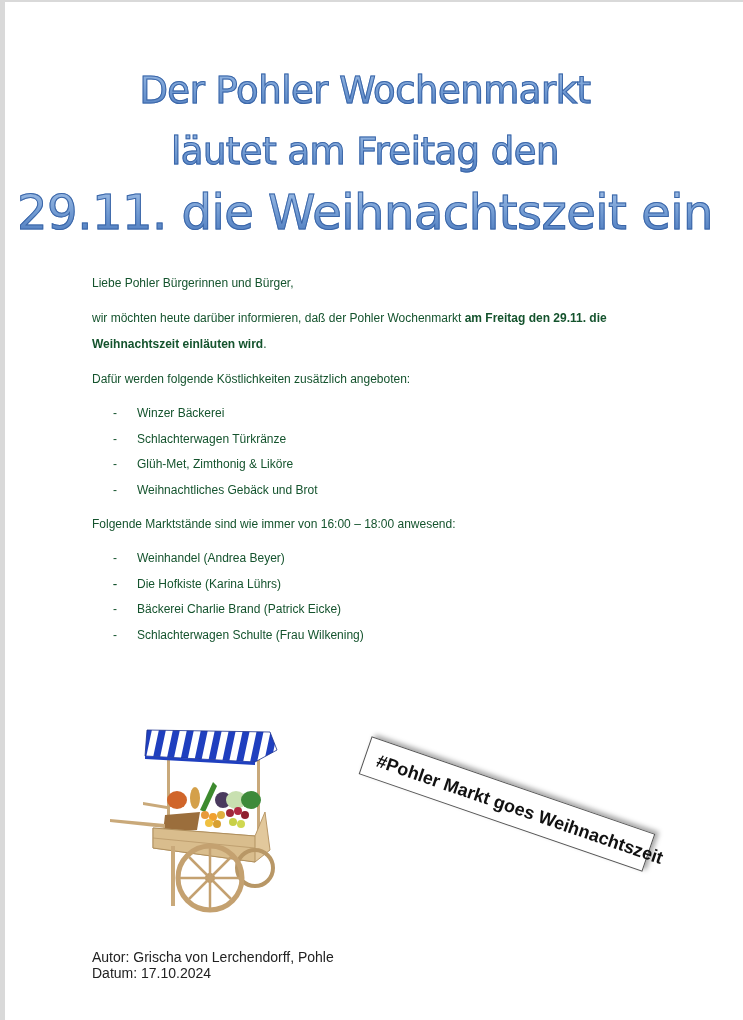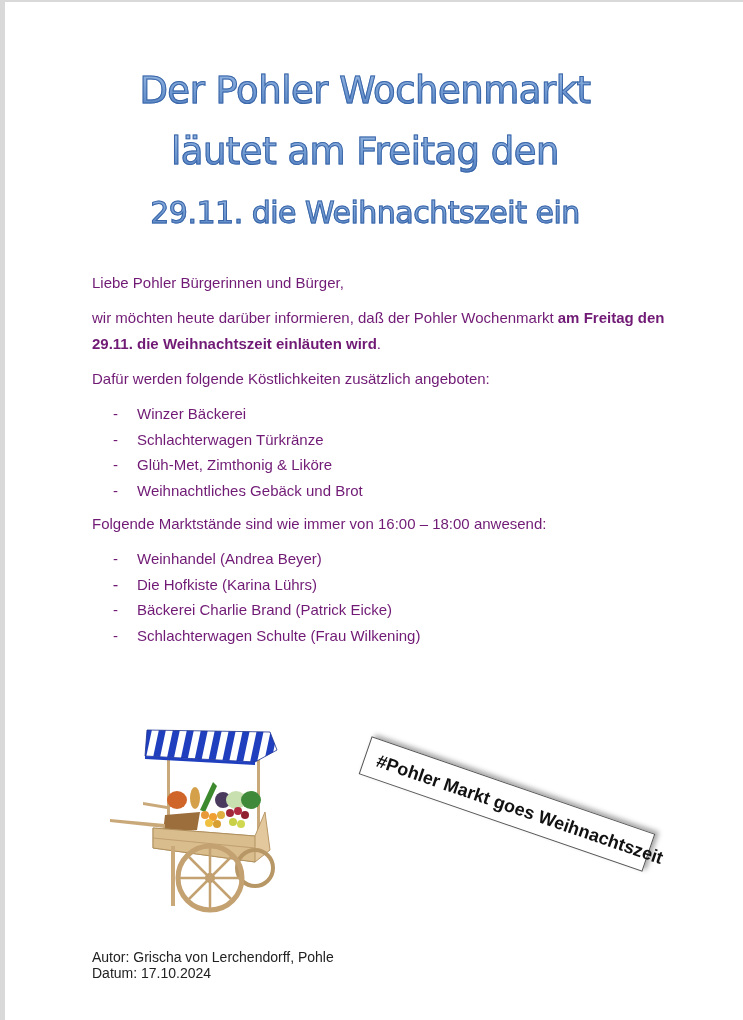--- a/index.html
+++ b/index.html
@@ -35,29 +35,29 @@
     .title-line {
       display: block;
       position: relative;
       color: #8fb2de;
       background: linear-gradient(to bottom, #a9c6ea 0%, #6d97d0 55%, #4472b8 100%);
       -webkit-background-clip: text;
       background-clip: text;
       -webkit-text-fill-color: transparent;
       -webkit-text-stroke: 1px #3b66a8;
     }
-    .title-line.l3 { font-size: 30px; }
+    .title-line.l3 { font-size: 48px; }
     .body {
       position: absolute;
       left: 87px;
       top: 268px;
       width: 580px;
-      font-size: 15px;
+      font-size: 12px;
       line-height: 26px;
-      color: #701a75;
+      color: #14532d;
     }
     .body p { margin: 0 0 9px 0; }
     .body b { font-weight: bold; }
     ul.dash {
       list-style: none;
       margin: 0 0 8px 0;
       padding: 0;
     }
     ul.dash li {
       position: relative;

